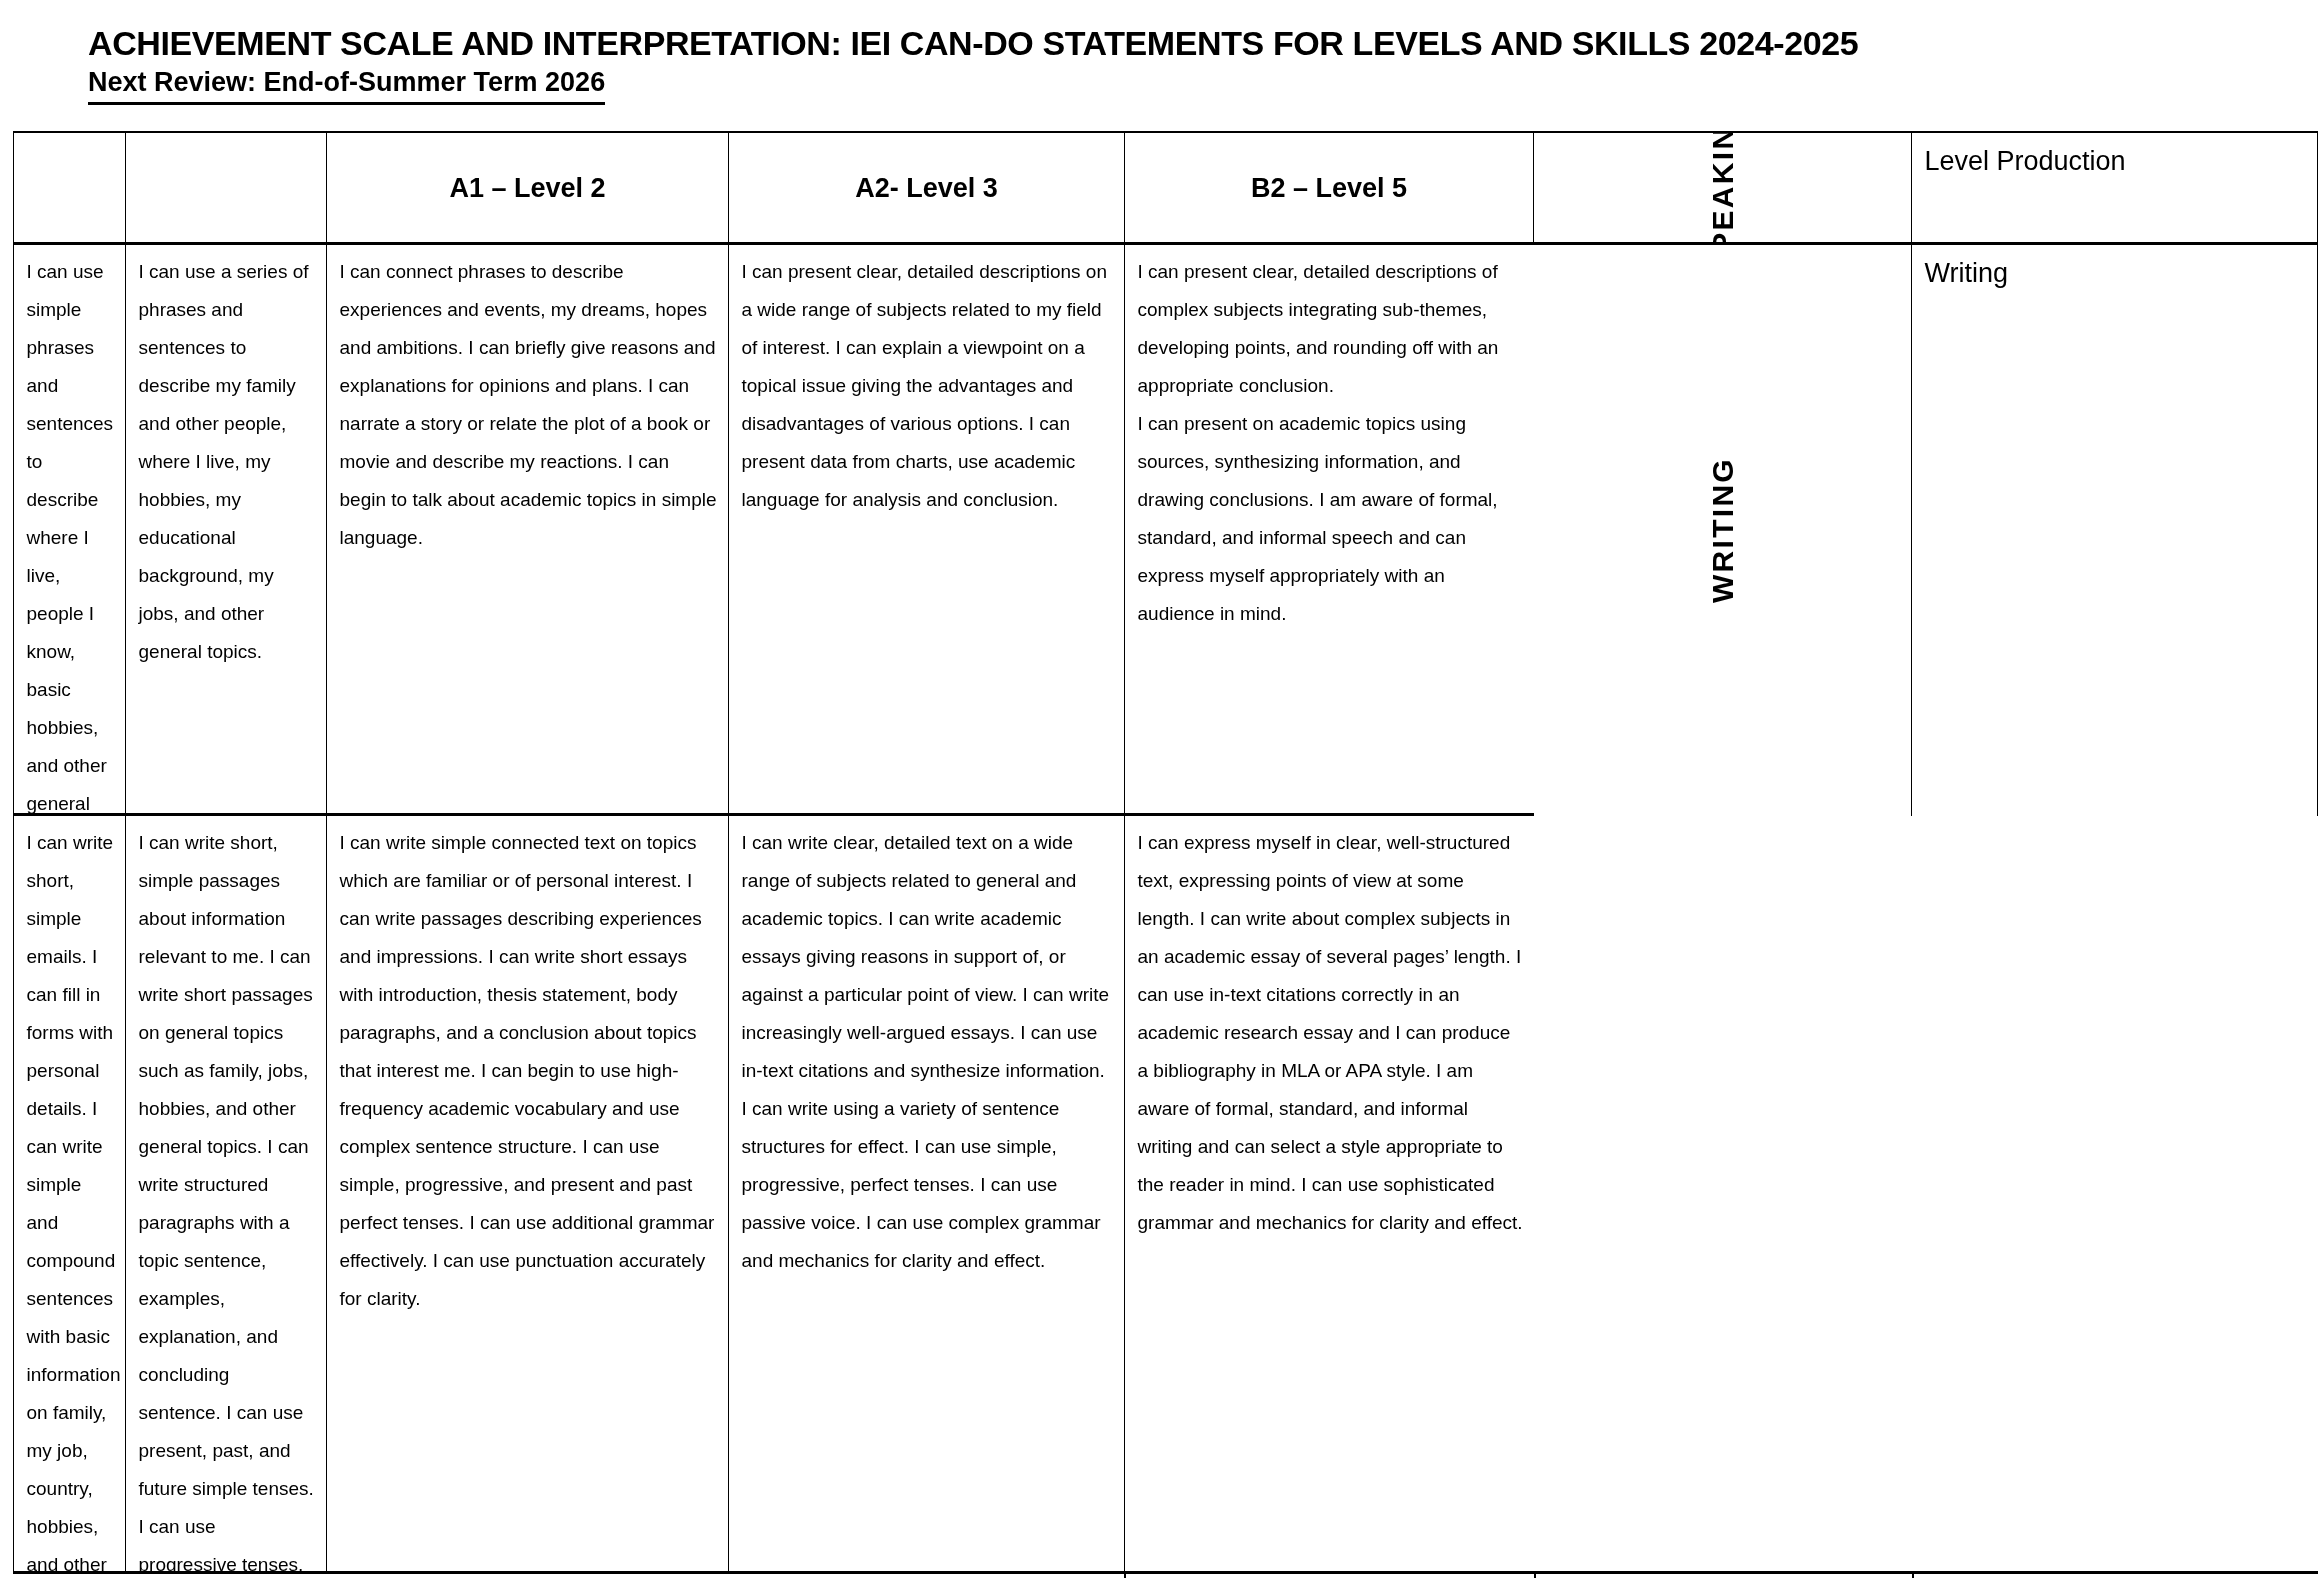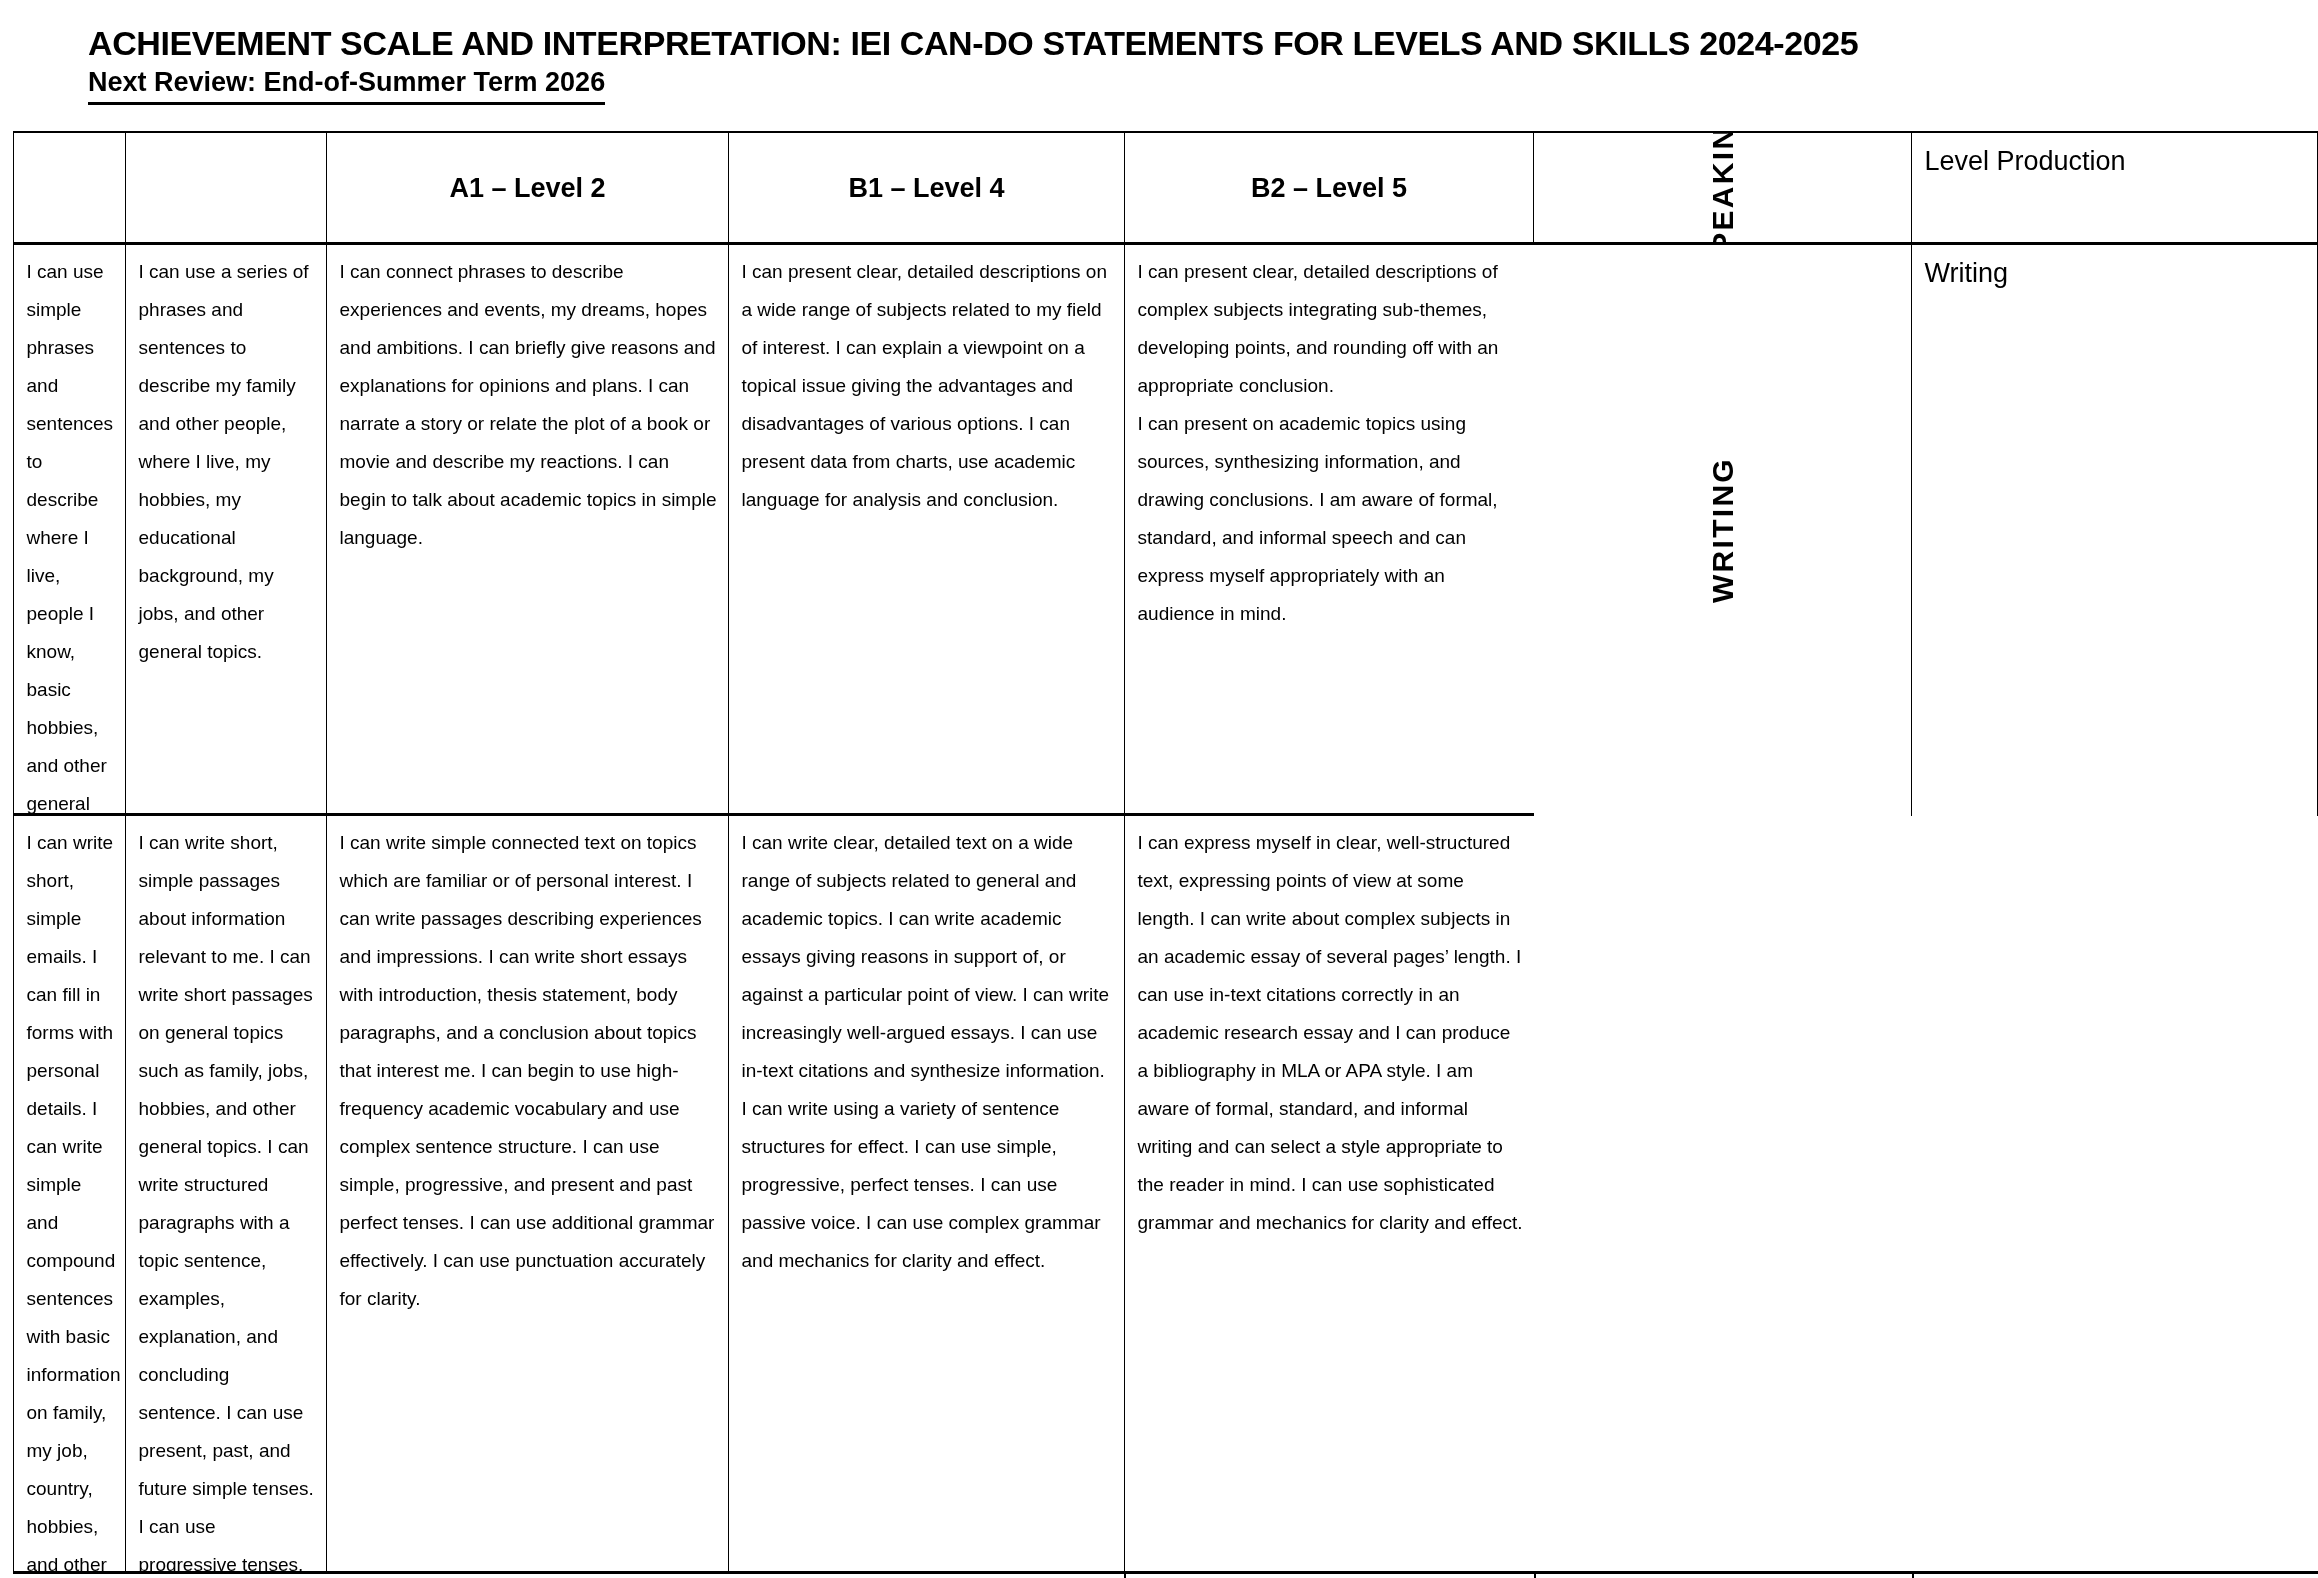--- a/index.html
+++ b/index.html
@@ -80,21 +80,21 @@
 <div>
 
   <div class="doc-title">ACHIEVEMENT SCALE AND INTERPRETATION: IEI CAN-DO STATEMENTS FOR LEVELS AND SKILLS 2024-2025</div>
   <div class="doc-subtitle">Next Review: End-of-Summer Term 2026</div>
 
   <div class="cando-table">
 
     <div class="cell hb group-cell"></div>
     <div class="cell hb"></div>
     <div class="cell hb head-cell">A1 – Level 2</div>
-    <div class="cell hb head-cell">B1 – Level 4</div>
+    <div class="cell hb head-cell">A2- Level 3</div>
     <div class="cell hb head-cell">B2 – Level 5</div>
 
     <div class="cell hb group-cell">
       <span class="vert-label">SPEAKING</span>
     </div>
     <div class="cell hb skill-cell">Level Production</div>
     <div class="cell hb body-cell">I can use simple phrases and sentences to describe where I live, people I know, basic hobbies, and other general topics.</div>
     <div class="cell hb body-cell">I can use a series of phrases and sentences to describe my family and other people, where I live, my hobbies, my educational background, my jobs, and other general topics.</div>
     <div class="cell hb body-cell">I can connect phrases to describe experiences and events, my dreams, hopes and ambitions. I can briefly give reasons and explanations for opinions and plans. I can narrate a story or relate the plot of a book or movie and describe my reactions. I can begin to talk about academic topics in simple language.</div>
     <div class="cell hb body-cell">I can present clear, detailed descriptions on a wide range of subjects related to my field of interest. I can explain a viewpoint on a topical issue giving the advantages and disadvantages of various options. I can present data from charts, use academic language for analysis and conclusion.</div>

